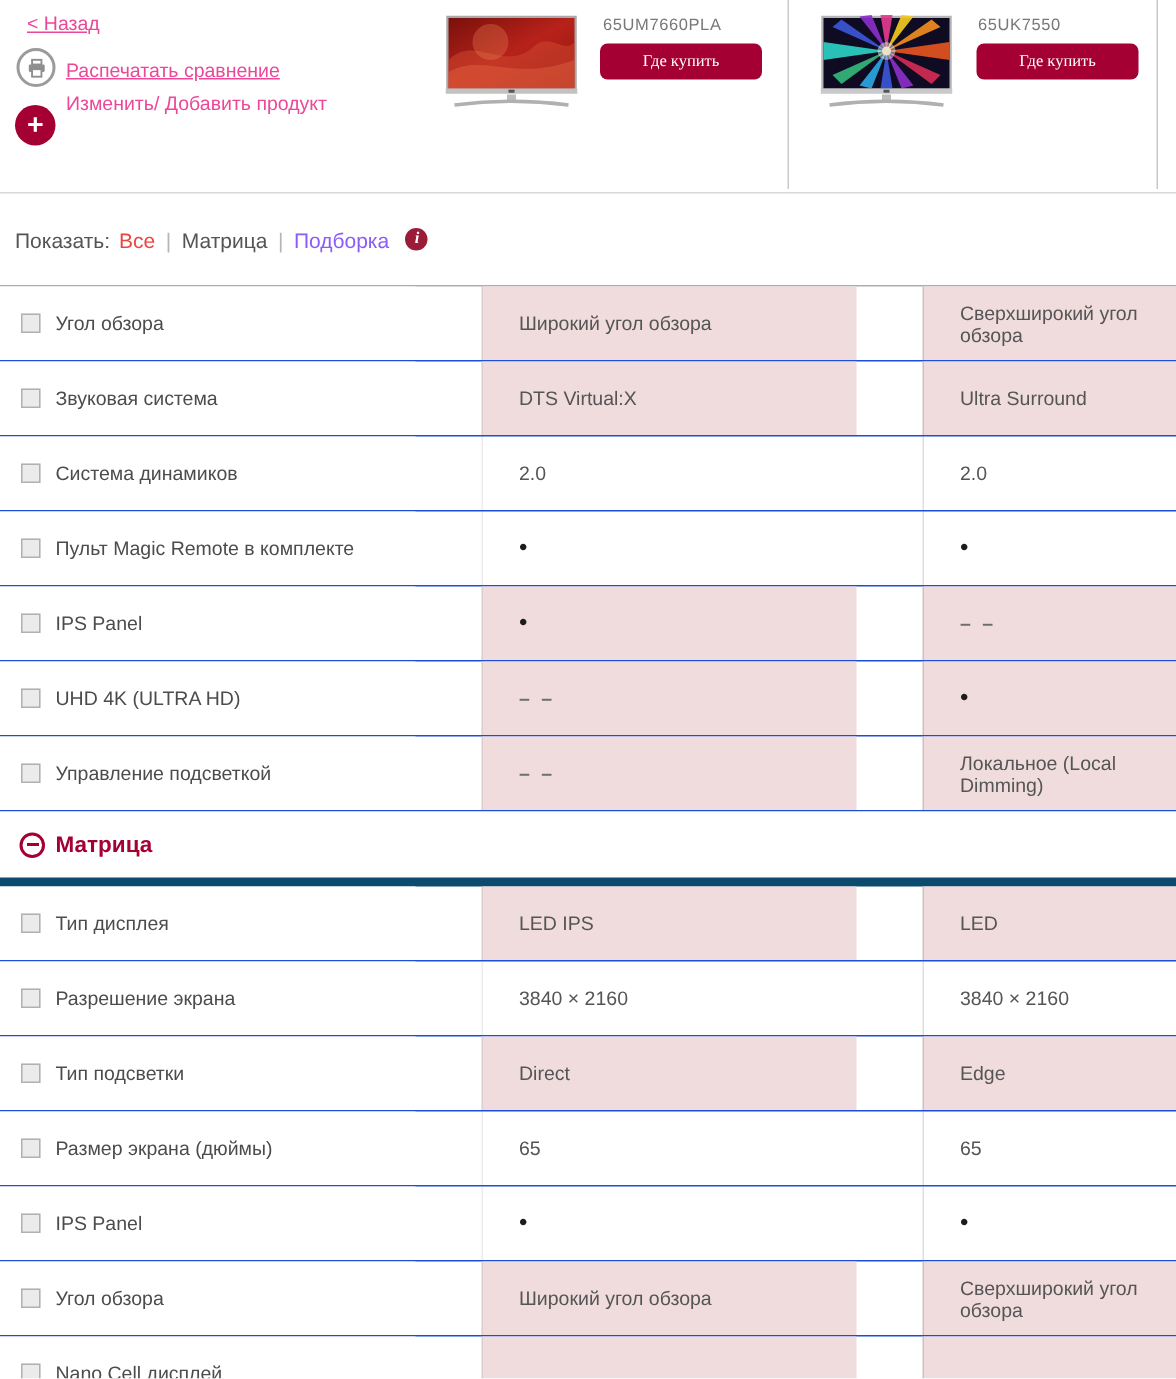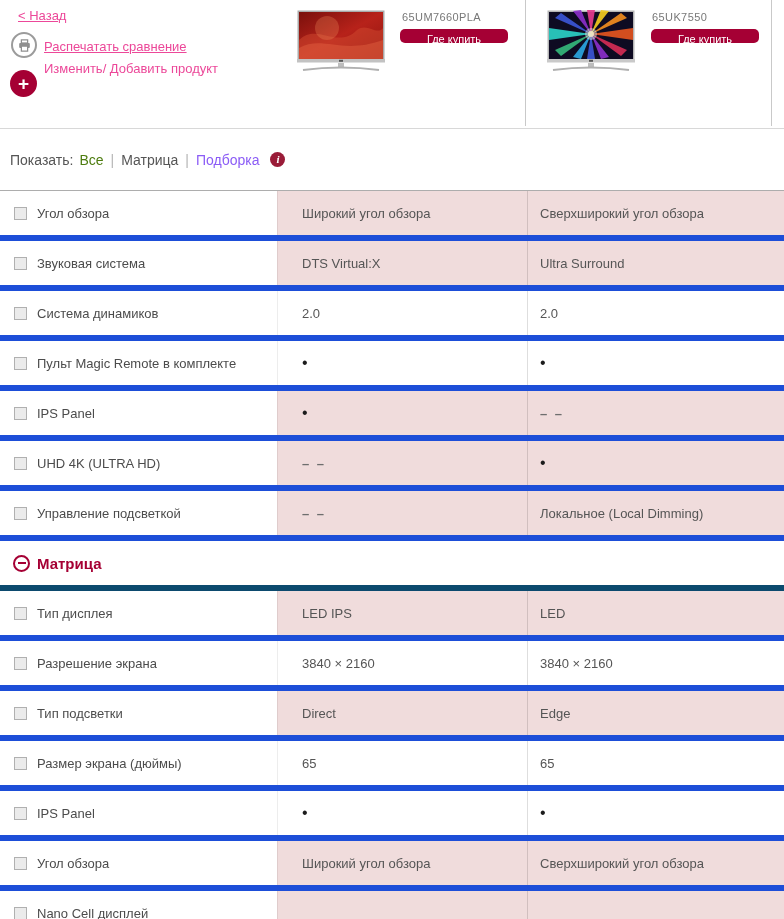--- a/index.html
+++ b/index.html
@@ -15,45 +15,45 @@
   .print-icon{position:absolute;left:11px;top:32px;width:26px;height:26px;border:2px solid #9b9b9b;
               border-radius:50%;box-sizing:border-box;display:flex;align-items:center;justify-content:center;}
   .print-link{position:absolute;left:44px;top:39px;}
   .plus-icon{position:absolute;left:10px;top:70px;width:27px;height:27px;border-radius:50%;
              background:#a50034;color:#fff;display:flex;align-items:center;justify-content:center;
              font-size:19px;font-weight:bold;line-height:1;cursor:pointer;}
   .edit-link{position:absolute;left:44px;top:61px;}
 
   .product-img{position:absolute;top:10px;width:88px;height:64px;}
   .model-label{position:absolute;top:11px;font-size:11px;color:#787878;letter-spacing:.4px;}
-  .buy-btn{position:absolute;top:29px;width:108px;height:14px;background:#a50034;color:#fff;
-           border:none;border-radius:5px;font-size:11px;font-family:Liberation Sans, sans-serif;
+  .buy-btn{position:absolute;top:29px;width:108px;height:24px;background:#a50034;color:#fff;
+           border:none;border-radius:5px;font-size:11px;font-family:Liberation Serif, serif;
            cursor:pointer;line-height:21px;text-align:center;padding:0;}
 
   
   .filterbar{height:62px;border-bottom:1px solid #adadad;box-sizing:border-box;
              display:flex;align-items:center;padding-left:10px;font-size:14px;color:#555;}
   .filterbar .show-lbl{margin-right:6px;}
   .filter-opt{margin:0 7px;cursor:pointer;color:#555;}
-  .filter-opt.active{color:#4d7c0f;margin-left:0;}
+  .filter-opt.active{color:#ef4444;margin-left:0;}
   .filter-opt.muted{color:#8b5cf6;}
   .filter-sep{color:#b5b5b5;}
   .info-icon{display:inline-block;width:15px;height:15px;border-radius:50%;background:#9a1c38;
              color:#fff;font-family:"Liberation Serif",serif;font-style:italic;font-weight:bold;
              font-size:11px;line-height:15px;text-align:center;margin-left:4px;cursor:pointer;}
 
   
-  .trow{display:flex;height:50px;border-bottom:6px solid #1d4ed8;box-sizing:border-box;}
+  .trow{display:flex;height:50px;border-bottom:1px solid #1d4ed8;box-sizing:border-box;gap:44px;}
   .cell-label{width:277px;box-sizing:border-box;display:flex;align-items:center;
               padding-left:14px;font-size:13px;color:#4c4c4c;background:#fff;}
   .checkbox{width:11px;height:11px;border:1px solid #b0b0b0;background:#ebebeb;
             margin-right:10px;flex:0 0 auto;cursor:pointer;}
   .cell-val{width:250px;box-sizing:border-box;display:flex;align-items:center;
             padding-left:24px;font-size:13px;color:#555;border-left:1px solid rgba(0,0,0,0.07);}
-  .cell-val.v2{flex:1;border-left:1px solid rgba(0,0,0,0.13);padding-left:12px;}
+  .cell-val.v2{flex:1;border-left:1px solid rgba(0,0,0,0.13);}
   .trow.diff .cell-val{background:#f0dcdc;}
   .val-dot{font-size:16px;color:#1c1c1c;line-height:1;}
   .val-dash{color:#6e6e6e;font-weight:bold;letter-spacing:2px;}
 
   .section-row{height:50px;border-bottom:6px solid #0c4a6e;box-sizing:border-box;
                display:flex;align-items:center;padding-left:13px;background:#fff;}
   .minus-icon{width:17px;height:17px;border:2px solid #a50034;border-radius:50%;box-sizing:border-box;
               position:relative;cursor:pointer;flex:0 0 auto;}
   .minus-icon::after{content:"";position:absolute;left:2.5px;top:5.5px;width:8px;height:2px;background:#a50034;}
   .section-title{margin-left:7px;font-size:15px;font-weight:bold;color:#a50034;}

